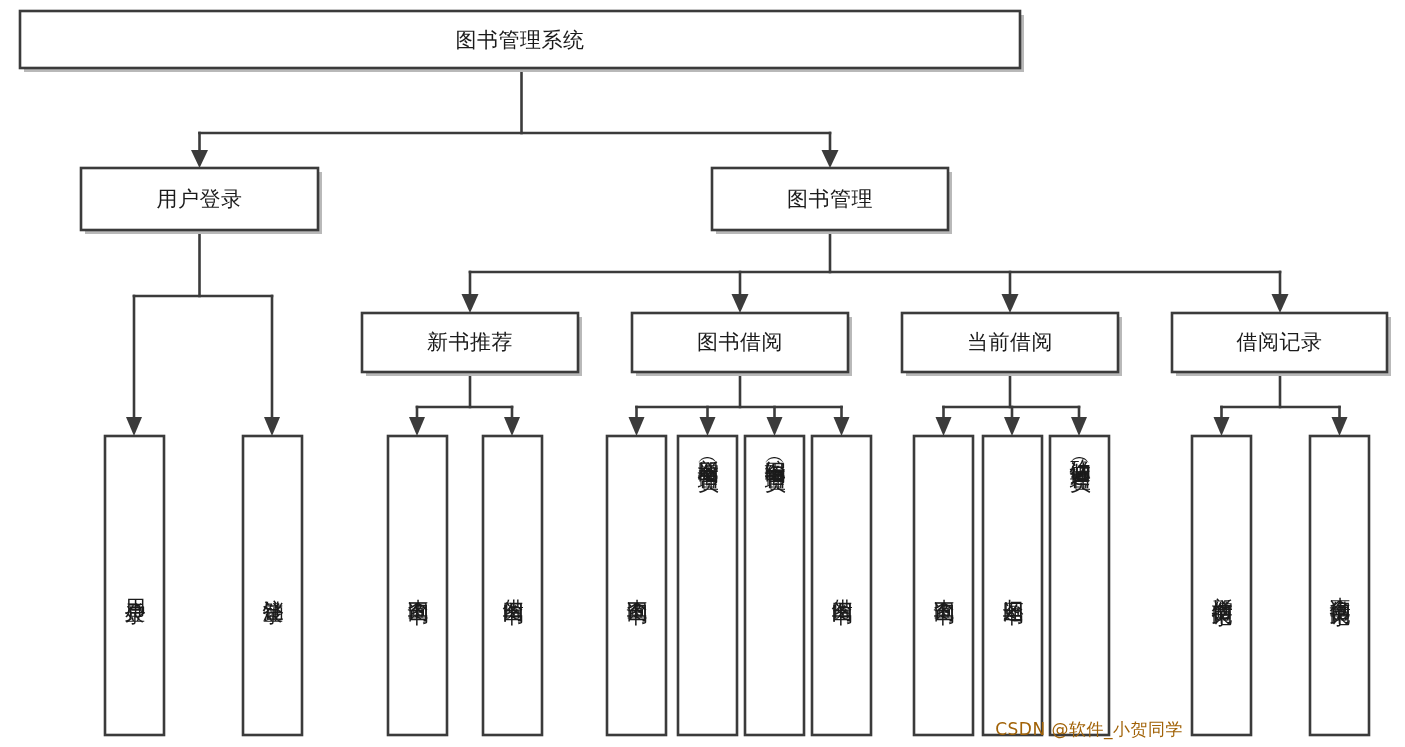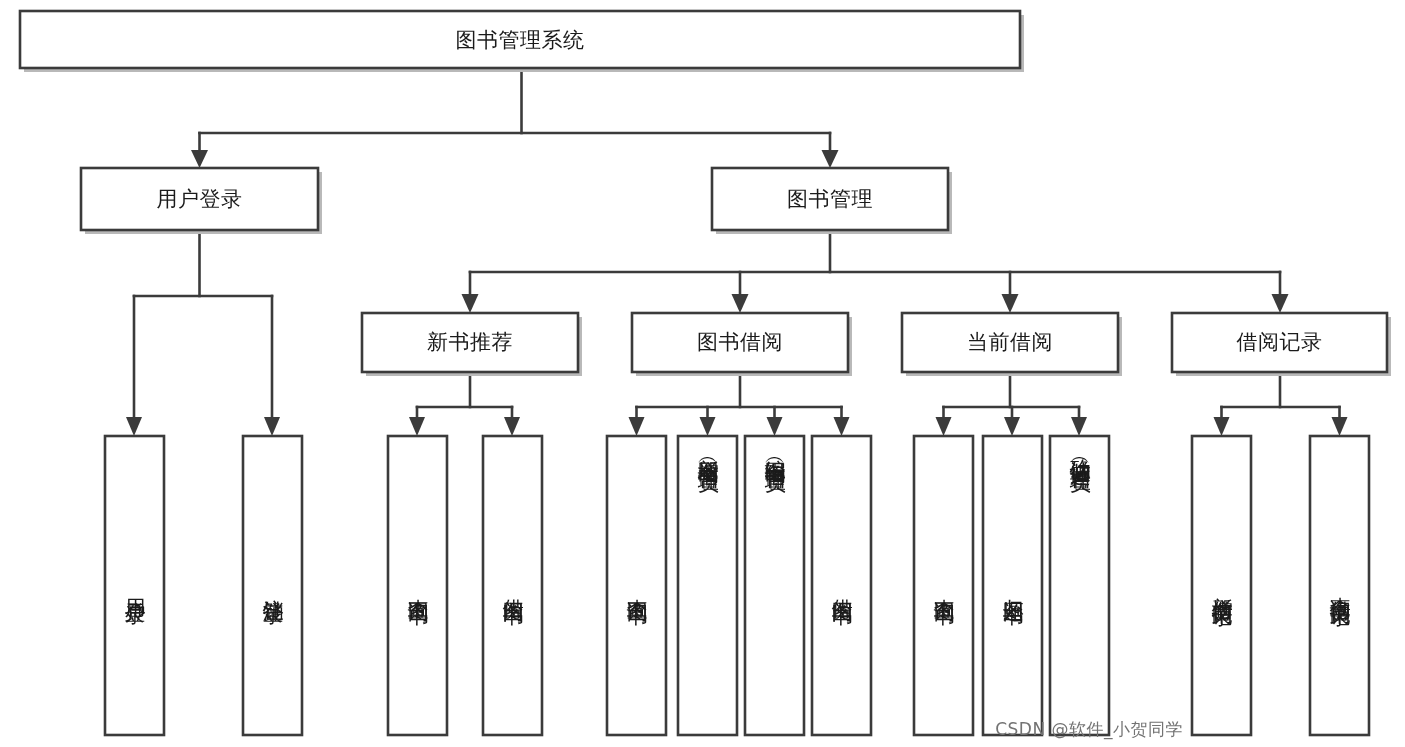--- a/index.html
+++ b/index.html
@@ -71,21 +71,21 @@
     color: #1b1b1b;
     letter-spacing: 2px;
     white-space: nowrap;
   }
   #watermark {
     position: absolute;
     right: 14px;
     bottom: 6px;
     font-family: "DejaVu Sans", "Liberation Sans", sans-serif;
     font-size: 17px;
-    color: #737373;
+    color: #a16207;
     white-space: nowrap;
     letter-spacing: 0.5px;
   }
 </style>
 </head>
 <body>
 
 <div id="diagram-root">
 
   <svg id="tree-svg" viewBox="0 0 1405 747">

